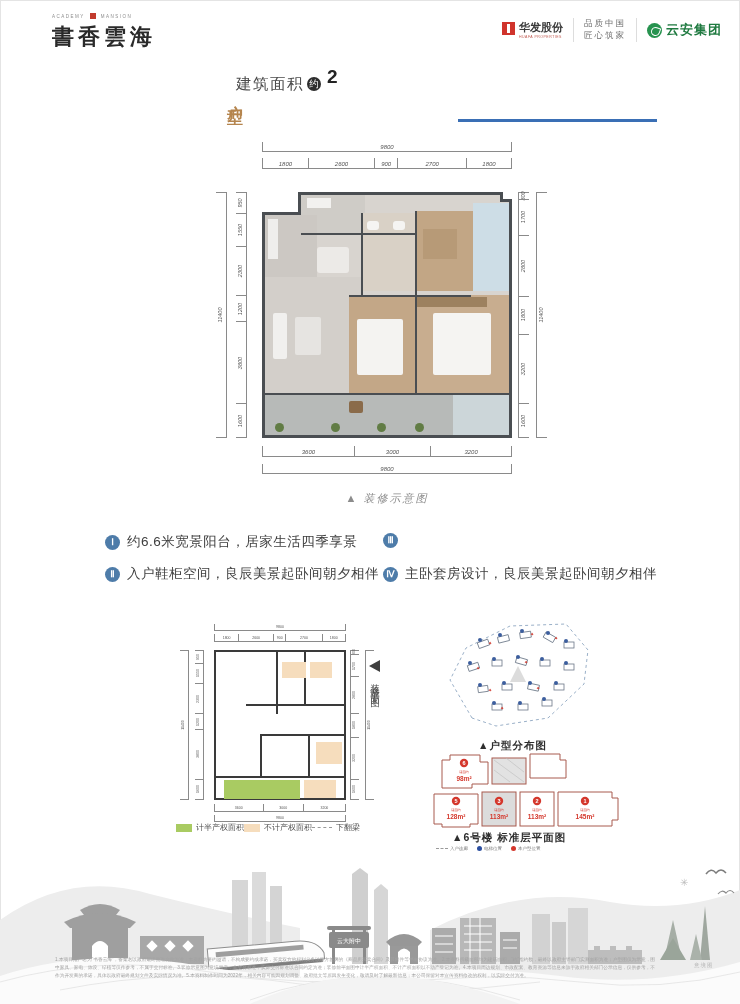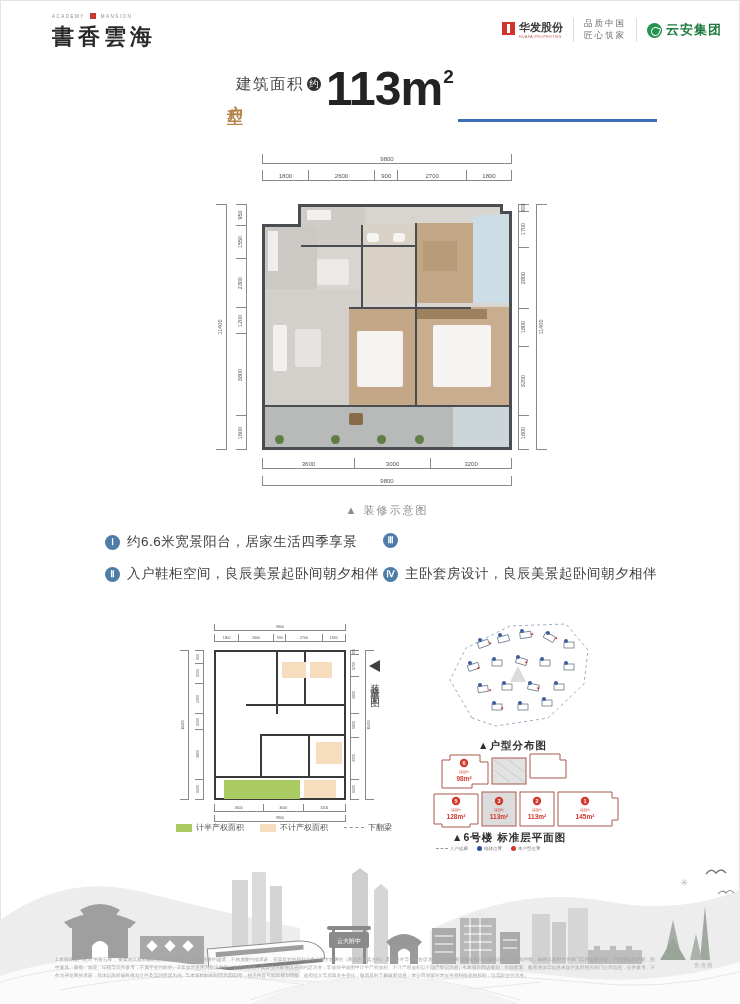--- a/index.html
+++ b/index.html
@@ -63,21 +63,21 @@
            font-weight:700;line-height:15px;text-align:center;flex:0 0 15px;}
   .feattext{font-size:13.5px;color:#3e3e3e;letter-spacing:.5px;}
 
   
   .pplan{position:absolute;background:#fff;border:2px solid #3a3a3a;box-sizing:border-box;}
   .pplan div{position:absolute;}
   .w{background:#3a3a3a;}
   .vcap{display:flex;flex-direction:column;align-items:center;gap:4px;}
   .vcap .tri{width:0;height:0;border-top:6px solid transparent;border-bottom:6px solid transparent;border-right:11px solid #3f3f3f;}
   .vcap .txt{writing-mode:vertical-rl;font-size:9.5px;color:#4c4c4c;letter-spacing:3px;}
-  .legend{display:flex;align-items:center;gap:16px;font-size:8px;color:#4f4f4f;}
+  .legend{display:flex;align-items:center;font-size:8px;color:#4f4f4f;}
   .legend .it{display:flex;align-items:center;gap:4px;}
   .sw{width:16px;height:8px;display:inline-block;}
   .dashline{width:20px;border-top:1px dashed #999;display:inline-block;}
 
   .midcap{font-size:10.5px;font-weight:600;color:#2e2e2e;letter-spacing:1px;}
   .tlegend{display:flex;align-items:center;gap:9px;font-size:4.5px;color:#787878;}
   .tlegend .it{display:flex;align-items:center;gap:2px;}
   .dotb{width:5px;height:5px;border-radius:50%;background:#2b4ea0;}
   .dotr{width:5px;height:5px;border-radius:50%;background:#d4372c;}
   .tdash{width:12px;border-top:1px dashed #9a9a9a;}
@@ -117,27 +117,26 @@
       <span class="groupmark"></span>
       <span class="groupname">云安集团</span>
     </div>
   </div>
 
   <div class="abs c1suffix" style="left:224px;top:92px;">户型</div>
 
   <div class="abs arealine" style="left:236px;top:66px;align-items:center;">
     <span class="arealabel">建筑面积</span>
     <span class="areacircle">约</span>
-    <span class="areaval">113m</span>
     <span class="areasup">2</span>
   </div>
 
   <div class="abs rooms-underline" style="left:458px;top:119px;width:199px;"></div>
 
-  <div class="abs" style="left:210px;top:154px;width:344px;height:372px;">
+  <div class="abs" style="left:210px;top:142px;width:344px;height:372px;font-style:italic;">
 
     <div class="dimh" style="left:52px;top:0;width:250px;height:10px;">
       <div class="seg" style="width:250px;">
           <span>9800</span>
         </div>
     </div>
     <div class="dimh" style="left:52px;top:16px;width:250px;height:11px;">
       <div class="seg" style="width:45.9px;">
           <span>1800</span>
         </div>

